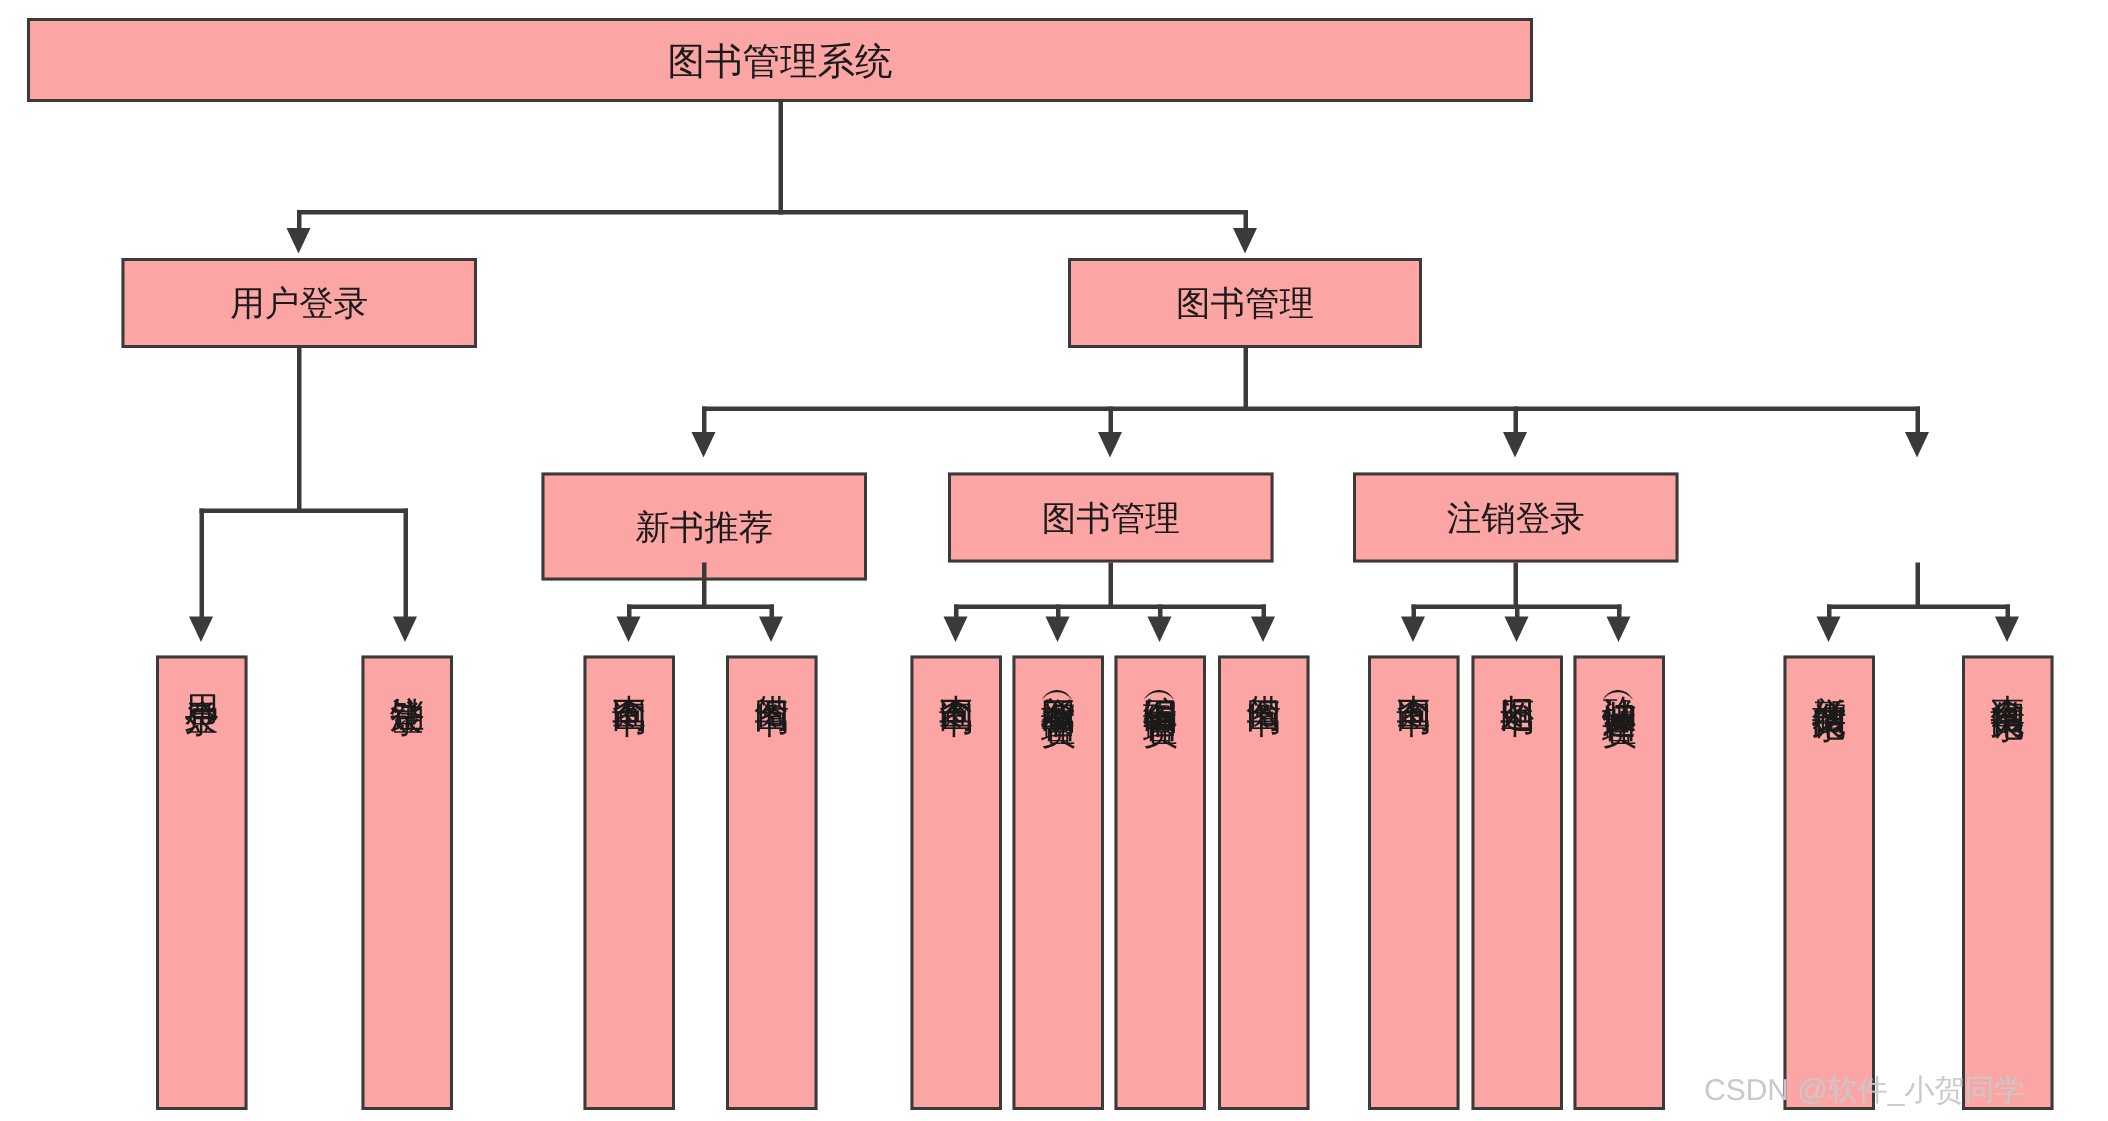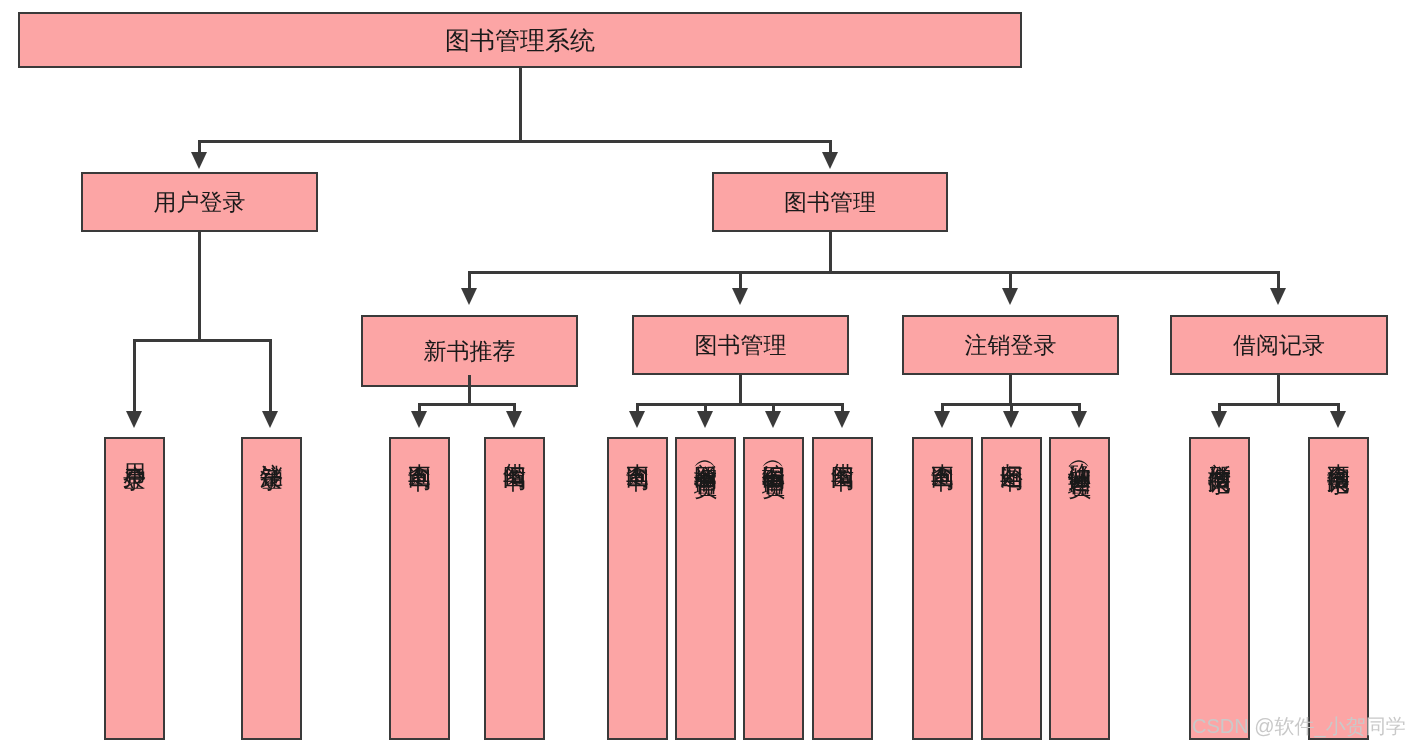--- a/index.html
+++ b/index.html
@@ -118,23 +118,20 @@
 
   <div class="node lvl2" style="left:361px; top:315px; width:217px; height:72px;">
     <span>新书推荐</span>
   </div>
   <div class="node lvl2" style="left:632px; top:315px; width:217px; height:60px;">
     <span>图书管理</span>
   </div>
   <div class="node lvl2" style="left:902px; top:315px; width:217px; height:60px;">
     <span>注销登录</span>
   </div>
-  <div class="node lvl2" style="left:1170px; top:315px; width:218px; height:60px;">
-    <span>借阅记录</span>
-  </div>
 
   <div class="edge v" style="left:468px; top:375px; width:3px; height:31px;"></div>
   <div class="edge h" style="left:418px; top:403px; width:98px; height:3px;"></div>
   <div class="edge v" style="left:418px; top:403px; width:3px; height:10px;"></div>
   <div class="edge v" style="left:513px; top:403px; width:3px; height:10px;"></div>
   <div class="arrow" style="left:411px; top:411px;"></div>
   <div class="arrow" style="left:506px; top:411px;"></div>
 
   <div class="edge v" style="left:739px; top:375px; width:3px; height:31px;"></div>
   <div class="edge h" style="left:636px; top:403px; width:208px; height:3px;"></div>
@@ -200,17 +197,17 @@
     <span class="vtext">确认归还（管理员）</span>
   </div>
 
   <div class="node leaf" style="left:1189px; top:437px; width:61px; height:303px;">
     <span class="vtext">新增借阅记录</span>
   </div>
   <div class="node leaf" style="left:1308px; top:437px; width:61px; height:303px;">
     <span class="vtext">查询借阅记录</span>
   </div>
 
-  <div class="watermark" style="left:1192px; top:713px;">
+  <div class="watermark" style="left:1136px; top:713px;">
     <span>CSDN @软件_小贺同学</span>
   </div>
 
 </div>
 
 </body></html>

